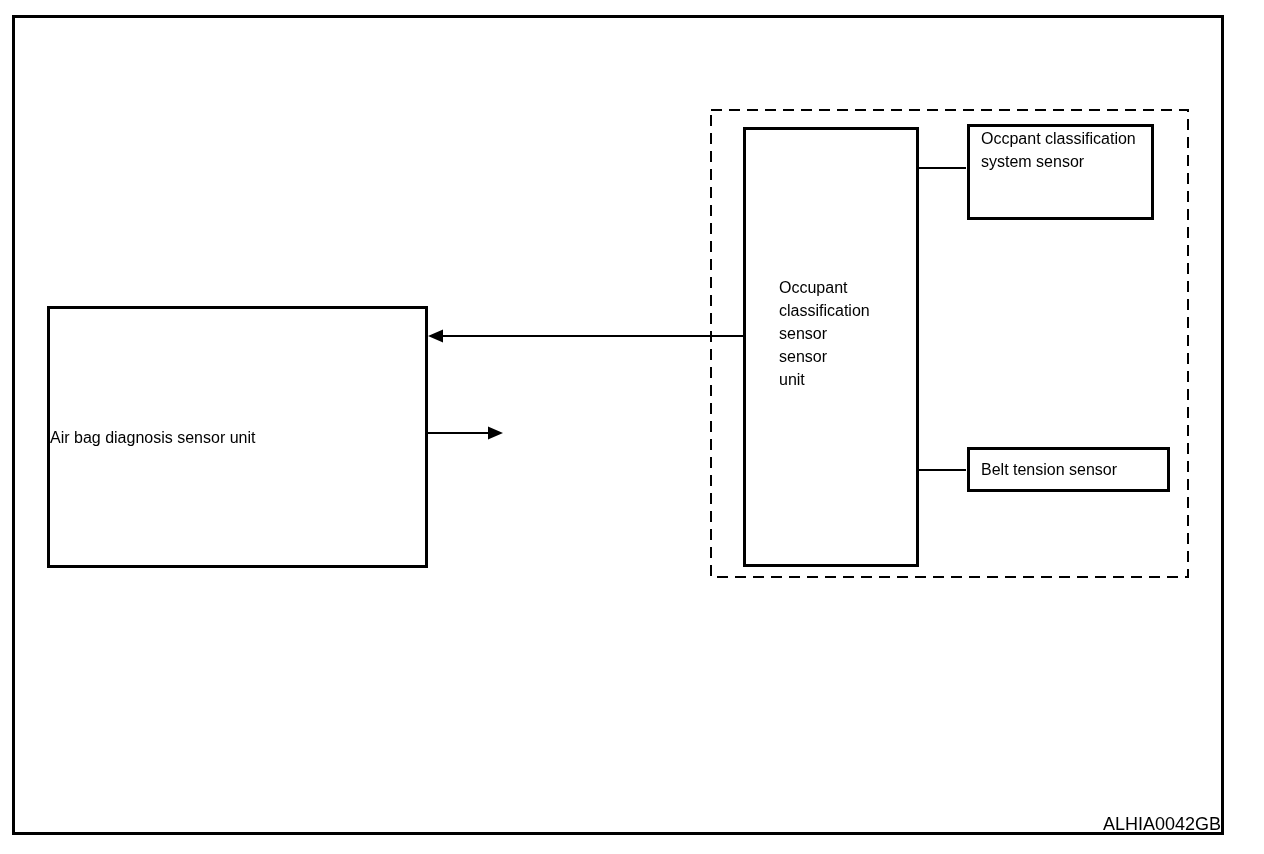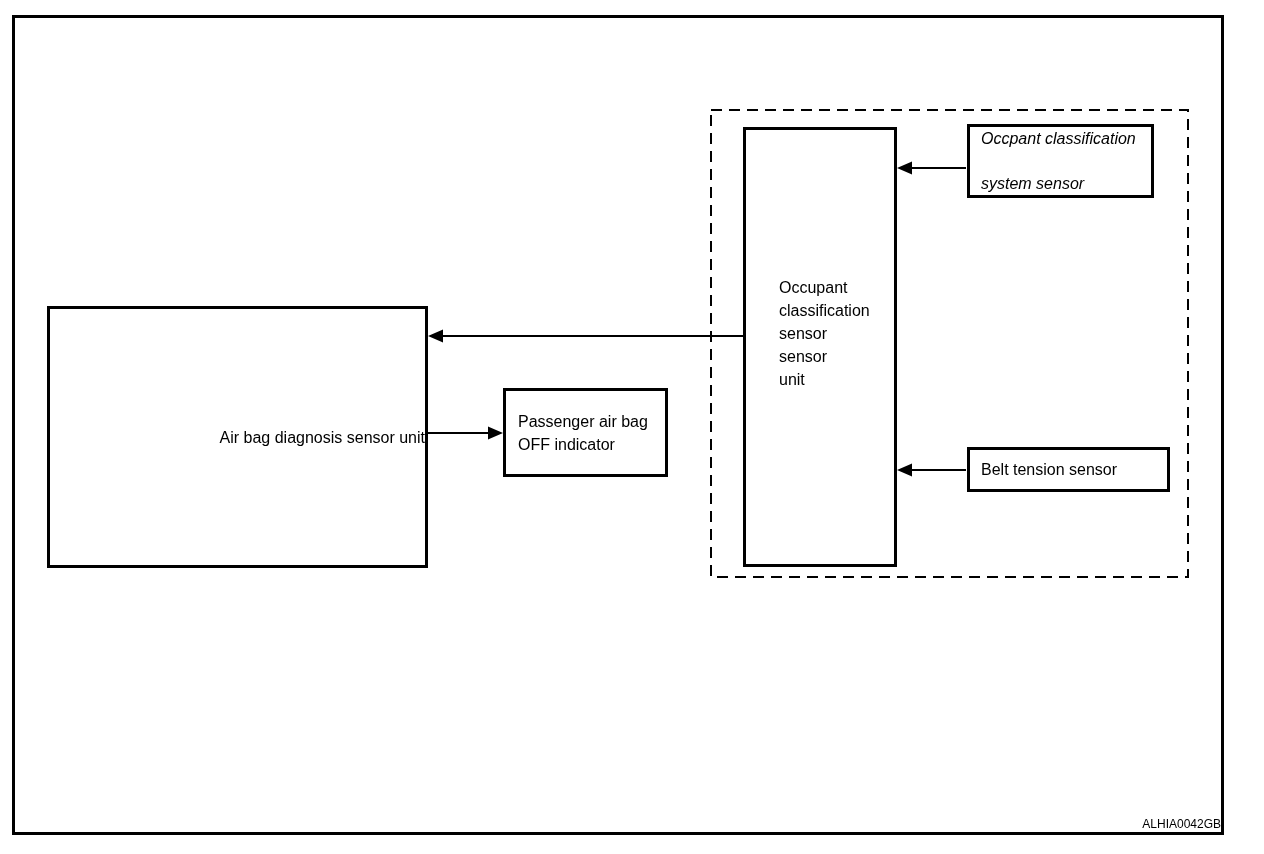--- a/index.html
+++ b/index.html
@@ -33,50 +33,49 @@
     font-size: 16px;
     line-height: 23px;
   }
   .node-airbag {
     left: 47px;
     top: 306px;
     width: 381px;
     height: 262px;
     display: flex;
     align-items: center;
-    justify-content: flex-end;
+    justify-content: flex-start;
     text-align: center;
   }
   .node-passenger {
     left: 503px;
     top: 388px;
     width: 165px;
     height: 89px;
     display: flex;
     flex-direction: column;
     justify-content: center;
     padding-left: 12px;
   }
   .node-control {
     left: 743px;
     top: 127px;
-    width: 154px;
+    width: 176px;
     height: 440px;
     padding: 146px 8px 0 33px;
   }
   .node-occupant-sensor {
     left: 967px;
     top: 124px;
     width: 187px;
-    height: 74px;
+    height: 96px;
     display: flex;
     flex-direction: column;
-    justify-content: space-between;
+    justify-content: flex-start;
     padding-left: 11px;
-    font-style: italic;
   }
   .node-belt-sensor {
     left: 967px;
     top: 447px;
     width: 203px;
     height: 45px;
     display: flex;
     align-items: center;
     padding-left: 11px;
   }
@@ -85,21 +84,21 @@
     left: 0;
     top: 0;
     width: 1264px;
     height: 854px;
     pointer-events: none;
   }
   .figure-id {
     position: absolute;
     top: 816px;
     right: 43px;
-    font-size: 12px;
+    font-size: 18px;
     line-height: 16px;
   }
   .line { display: block; }
 </style>
 </head>
 <body>
 
 <div class="canvas">
 
   <div class="outer-border"></div>
@@ -123,24 +122,20 @@
     <g stroke="#000000" stroke-width="2" fill="#000000">
       <line class="line" x1="966" y1="470" x2="909" y2="470"></line>
       <polygon points="897,470 912,463.5 912,476.5" stroke="none"></polygon>
     </g>
   </svg>
 
   <div class="node node-airbag">
     <span>Air bag diagnosis sensor unit</span>
   </div>
 
-  <div class="node node-passenger">
-    <span>Passenger air bag</span>
-    <span>OFF indicator</span>
-  </div>
 
   <div class="node node-control">
     <div>Occupant</div>
     <div>classification</div>
     <div>sensor</div>
     <div>sensor</div>
     <div>unit</div>
   </div>
 
   <div class="node node-occupant-sensor">

